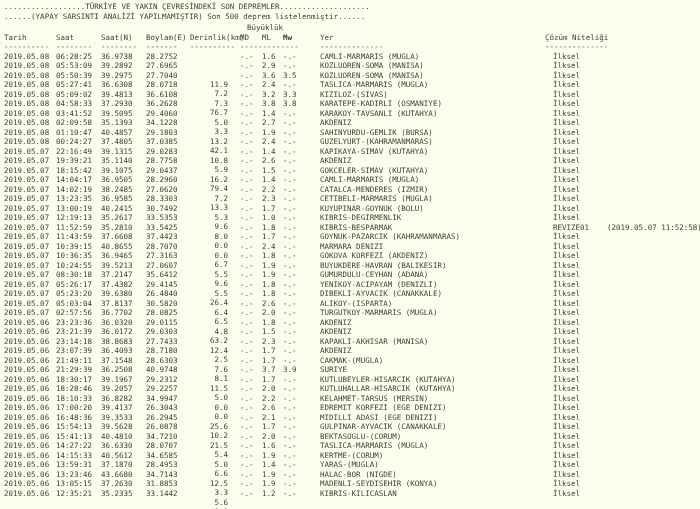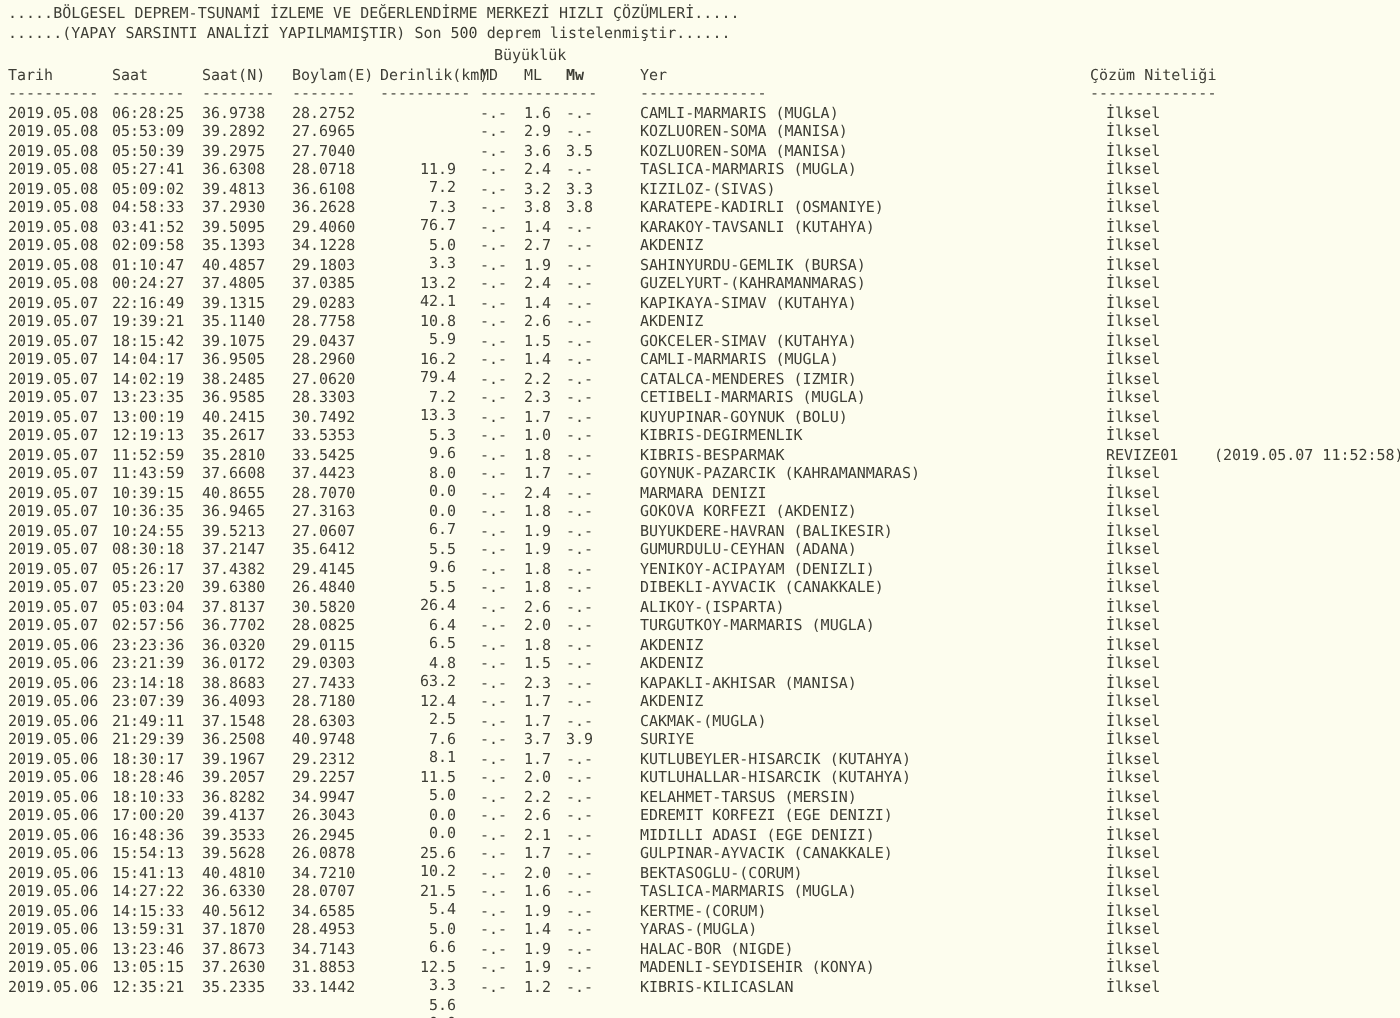--- a/index.html
+++ b/index.html
@@ -80,21 +80,21 @@
   .c-yer     { left: 320px; }
   .c-quality { left: 553px; }
   .c-qnote   { left: 607px; }
 </style>
 </head>
 <body style="background: rgb(253, 253, 238); color: rgb(62, 62, 54);">
 
 <div class="page">
 
   <div class="titles">
-    <div class="title-line">.....BÖLGESEL DEPREM-TSUNAMİ İZLEME VE DEĞERLENDİRME MERKEZİ HIZLI ÇÖZÜMLERİ.....</div>
+    <div class="title-line">..................TÜRKİYE VE YAKIN ÇEVRESİNDEKİ SON DEPREMLER....................</div>
     <div class="title-line">......(YAPAY SARSINTI ANALİZİ YAPILMAMIŞTIR) Son 500 deprem listelenmiştir......</div>
   </div>
 
   <div class="table-head">
     <span class="hrow-0 hx-buyukluk">Büyüklük</span>
 
     <span class="hrow-1 hx-date">Tarih</span>
     <span class="hrow-1 hx-time">Saat</span>
     <span class="hrow-1 hx-lat">Saat(N)</span>
     <span class="hrow-1 hx-lon">Boylam(E)</span>
@@ -684,21 +684,21 @@
     <span class="cell c-md">-.-</span>
     <span class="cell c-ml">1.4</span>
     <span class="cell c-mw">-.-</span>
     <span class="cell c-yer">YARAS-(MUGLA)</span>
     <span class="cell c-quality">İlksel</span>
     <span class="cell c-qnote"></span>
   </div>
       <div class="row">
     <span class="cell c-date">2019.05.06</span>
     <span class="cell c-time">13:23:46</span>
-    <span class="cell c-lat">37.8673</span>
+    <span class="cell c-lat">43.6680</span>
     <span class="cell c-lon">34.7143</span>
     <span class="cell c-depth">5.6</span>
     <span class="cell c-md">-.-</span>
     <span class="cell c-ml">1.9</span>
     <span class="cell c-mw">-.-</span>
     <span class="cell c-yer">HALAC-BOR (NIGDE)</span>
     <span class="cell c-quality">İlksel</span>
     <span class="cell c-qnote"></span>
   </div>
       <div class="row">

